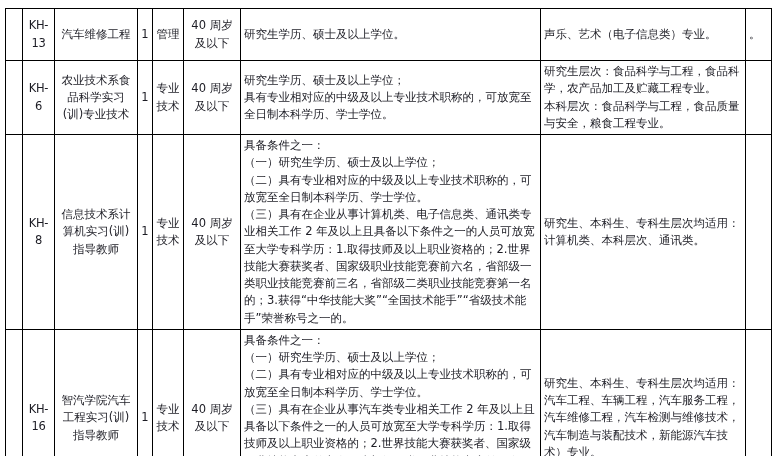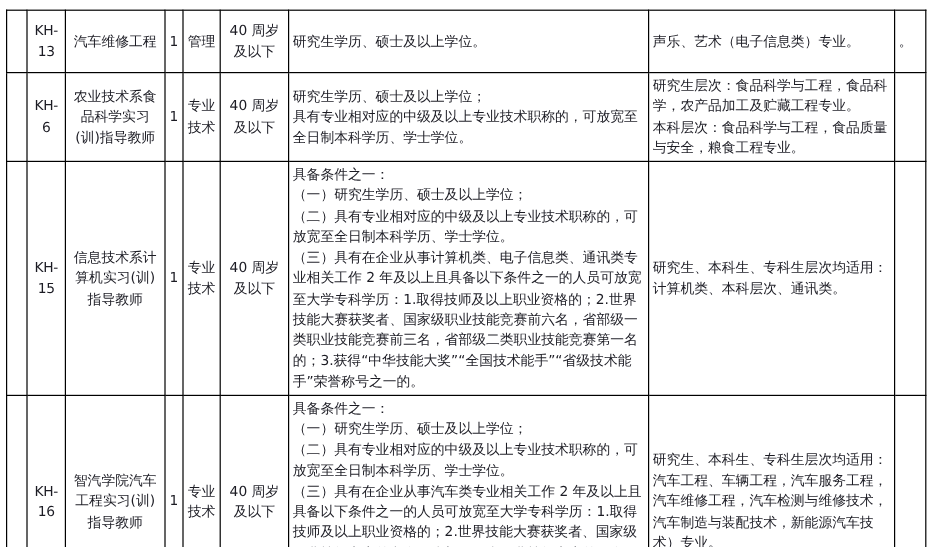--- a/index.html
+++ b/index.html
@@ -60,34 +60,34 @@
       <td class="c">管理</td>
       <td class="c">40 周岁及以下</td>
       <td class="txt prewrap">研究生学历、硕士及以上学位。</td>
       <td class="txt prewrap">声乐、艺术（电子信息类）专业。</td>
       <td class="txt">。</td>
     </tr>
 
     <tr class="r2">
       <td class="c"></td>
       <td class="code">KH-6</td>
-      <td class="c">农业技术系食品科学实习(训)指导教师</td>
+      <td class="c">农业技术系食品科学实习(训)专业技术</td>
       <td class="c">1</td>
       <td class="c">专业技术</td>
       <td class="c">40 周岁及以下</td>
       <td class="txt prewrap">研究生学历、硕士及以上学位；
 具有专业相对应的中级及以上专业技术职称的，可放宽至全日制本科学历、学士学位。</td>
       <td class="txt prewrap">研究生层次：食品科学与工程，食品科学，农产品加工及贮藏工程专业。
 本科层次：食品科学与工程，食品质量与安全，粮食工程专业。</td>
       <td class="txt"></td>
     </tr>
 
     <tr class="r3">
       <td class="c"></td>
-      <td class="code">KH-15</td>
+      <td class="code">KH-8</td>
       <td class="c">信息技术系计算机实习(训)指导教师</td>
       <td class="c">1</td>
       <td class="c">专业技术</td>
       <td class="c">40 周岁及以下</td>
       <td class="txt prewrap">具备条件之一：
 （一）研究生学历、硕士及以上学位；
 （二）具有专业相对应的中级及以上专业技术职称的，可放宽至全日制本科学历、学士学位。
 （三）具有在企业从事计算机类、电子信息类、通讯类专业相关工作 2 年及以上且具备以下条件之一的人员可放宽至大学专科学历：1.取得技师及以上职业资格的；2.世界技能大赛获奖者、国家级职业技能竞赛前六名，省部级一类职业技能竞赛前三名，省部级二类职业技能竞赛第一名的；3.获得“中华技能大奖”“全国技术能手”“省级技术能手”荣誉称号之一的。</td>
       <td class="txt prewrap">研究生、本科生、专科生层次均适用：计算机类、本科层次、通讯类。</td>
       <td class="txt"></td>

